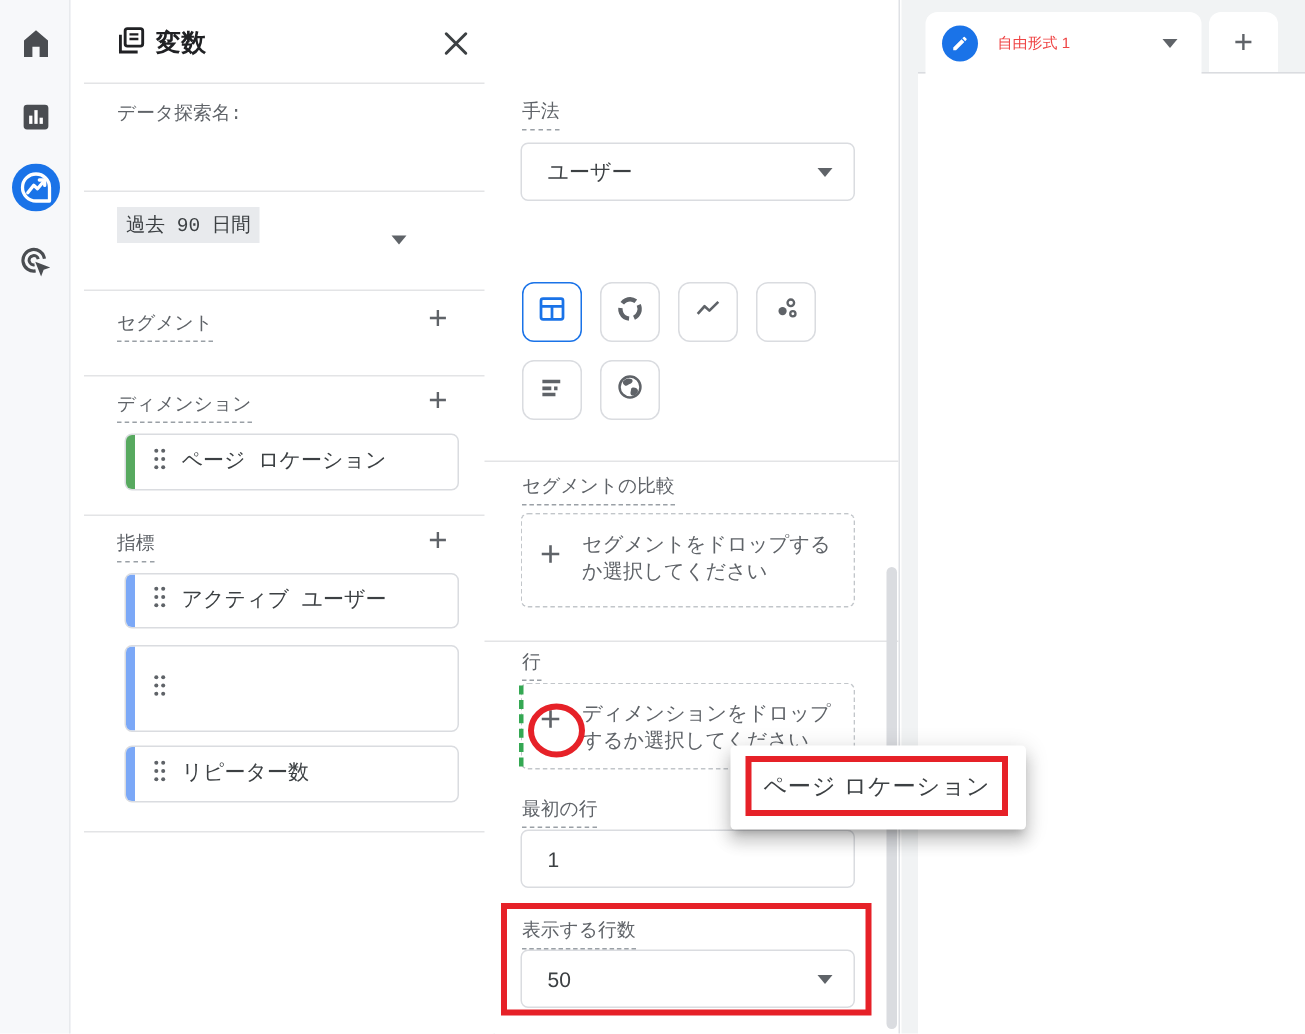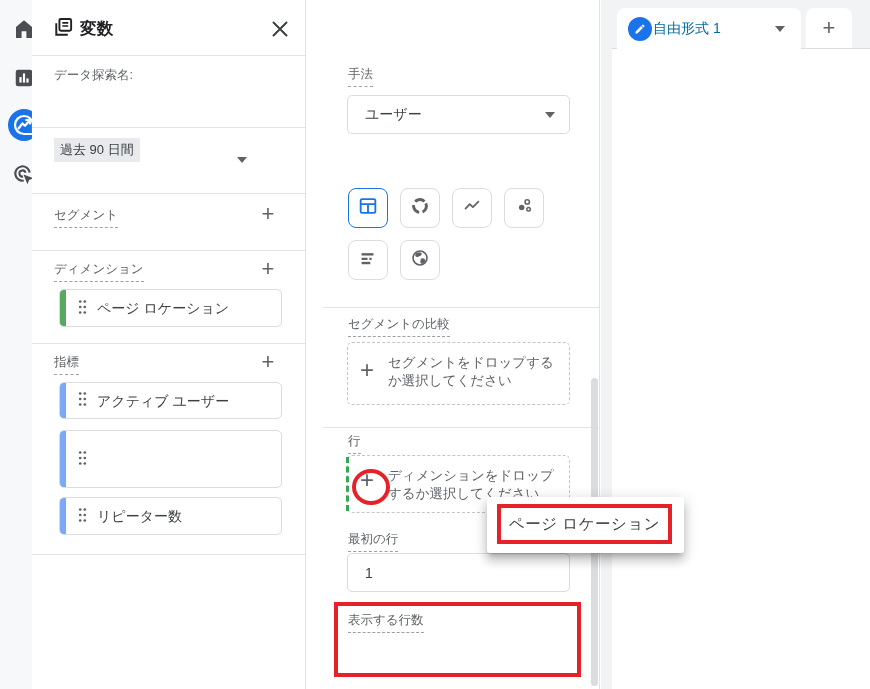--- a/index.html
+++ b/index.html
@@ -8,21 +8,21 @@
   .abs { position:absolute; }
 
   
   #rail { position:absolute; left:0; top:0; width:47px; height:689px;
     background:#f7f8fa; border-right:1px solid #e8eaed; }
   .rail-btn { position:absolute; left:0; width:47px; height:40px;
     display:flex; align-items:center; justify-content:center; cursor:pointer; }
 
   
   .panel { position:absolute; top:0; height:689px; background:#fff; }
-  #variables-panel { left:32px; width:274px; border-right:1px solid #dfe1e5; }
+  #variables-panel { left:56px; width:274px; border-right:1px solid #dfe1e5;font-family:Liberation Mono, monospace; }
   #settings-panel  { left:323px; width:277px; border-right:1px solid #dfe1e5; }
   .panel-header { position:absolute; left:0; top:0; right:0; height:56px;
     border-bottom:1px solid #e3e4e6; }
   .panel-title { position:absolute; top:18px; font-size:16.5px; font-weight:700;
     color:#202124; letter-spacing:.3px; }
   .close-x { position:absolute; top:19px; width:20px; height:20px; cursor:pointer; }
   .divider { position:absolute; left:0; right:0; height:1px; background:#e3e4e6; }
 
   .label-dashed { display:inline-block; font-size:12.5px; color:#5f6368;
     border-bottom:1px dashed #9aa0a6; padding-bottom:3px; white-space:nowrap; }
@@ -71,21 +71,21 @@
   
   #panel-gap { position:absolute; left:601px; top:0; width:11px; height:689px;
     background:#f1f3f4; }
   #canvas { position:absolute; left:612px; top:0; width:258px; height:689px;
     background:#fff; }
   #tabbar { position:absolute; left:0; top:0; right:0; height:49px;
     background:#f1f3f4; border-bottom:1px solid #dadce0; }
   #active-tab { position:absolute; left:5px; top:8px; width:184px; height:42px;
     background:#fff; border-radius:8px 8px 0 0; display:flex; align-items:center;
     padding:0 10px 0 11px; z-index:2; cursor:pointer; }
-  #active-tab .tab-label { font-size:14px; color:#0369a1; margin-left:1px; }
+  #active-tab .tab-label { font-size:10px; color:#ef4444; margin-left:13px; }
   #active-tab .caret { margin-left:auto; margin-right:6px; }
   #add-tab { position:absolute; left:194px; top:8px; width:46px; height:40px;
     background:#fff; border-radius:8px 8px 0 0; display:flex; align-items:center;
     justify-content:center; font-size:22px; font-weight:300; color:#5f6368;
     cursor:pointer; }
   .pencil-circle { width:24px; height:24px; border-radius:50%; background:#1a73e8;
     display:flex; align-items:center; justify-content:center; flex:none; }
 
   
   .anno-red { border:4px solid #e62128; }
@@ -339,20 +339,25 @@
   </div>
   <div id="red-circle" class="anno-red"></div>
 
   <span class="abs label-dashed" style="left:25px; top:531px">最初の行</span>
   <div class="field" style="top:553px">
     <span>1</span>
   </div>
 
   <div id="red-rect-rows" class="anno-red"></div>
   <span class="abs label-dashed" style="left:25px; top:612px; z-index:6">表示する行数</span>
+  <div class="field" style="top:633px">
+    <span>50</span>
+    <span class="spacer"></span>
+    <span class="caret"></span>
+  </div>
 
   <div id="settings-scrollbar"></div>
 </div>
 
 <div id="panel-gap"></div>
 
 <div id="canvas">
   <div id="tabbar"></div>
   <div id="active-tab">
     <span class="pencil-circle">

